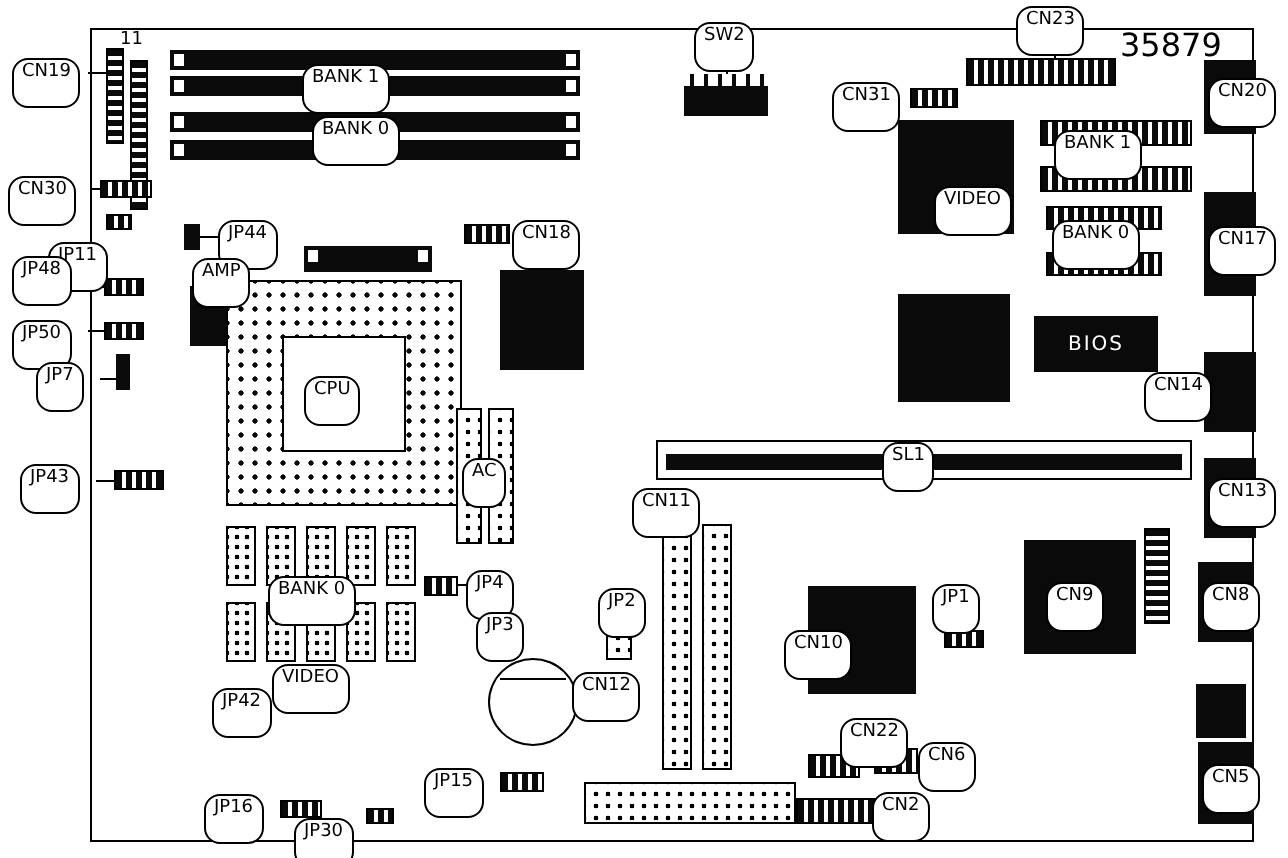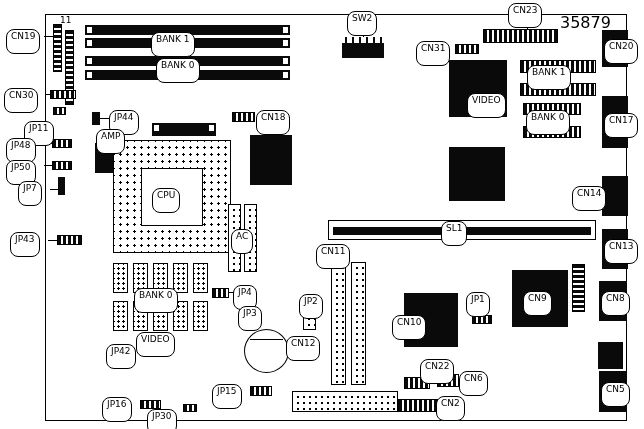--- a/index.html
+++ b/index.html
@@ -70,21 +70,21 @@
   <div class="lead" style="left:44px;top:36px;width:9px;height:1px"></div>
 
   <div class="sh" style="left:50px;top:90px;width:26px;height:9px"></div>
   <div class="pill" style="left:4px;top:88px">CN30</div>
   <div class="lead" style="left:46px;top:94px;width:5px;height:1px"></div>
 
   <div class="sh" style="left:53px;top:107px;width:13px;height:8px"></div>
   <div class="pill" style="left:24px;top:121px">JP11</div>
 
   <div class="sh" style="left:52px;top:139px;width:20px;height:9px"></div>
-  <div class="pill" style="left:6px;top:138px">JP48</div>
+  <div class="pill" style="left:6px;top:128px">JP48</div>
   <div class="lead" style="left:44px;top:143px;width:8px;height:1px"></div>
 
   <div class="sh" style="left:52px;top:161px;width:20px;height:9px"></div>
   <div class="pill" style="left:6px;top:160px">JP50</div>
   <div class="lead" style="left:44px;top:165px;width:8px;height:1px"></div>
 
   <div class="chip" style="left:58px;top:177px;width:7px;height:18px"></div>
   <div class="pill" style="left:18px;top:181px">JP7</div>
   <div class="lead" style="left:50px;top:189px;width:8px;height:1px"></div>
 
@@ -205,20 +205,21 @@
   <div class="sh" style="left:520px;top:60px;width:76px;height:13px"></div>
   <div class="sh" style="left:520px;top:83px;width:76px;height:13px"></div>
   <div class="pill" style="left:527px;top:65px">BANK 1</div>
 
   <div class="sh" style="left:523px;top:103px;width:58px;height:12px"></div>
   <div class="sh" style="left:523px;top:126px;width:58px;height:12px"></div>
   <div class="pill" style="left:526px;top:110px">BANK 0</div>
 
   <div class="chip" style="left:449px;top:147px;width:56px;height:54px"></div>
 
+  <div class="chip chiptxt" style="left:517px;top:158px;width:62px;height:28px">BIOS</div>
 
   <div class="chip" style="left:602px;top:30px;width:26px;height:37px"></div>
   <div class="pill" style="left:604px;top:39px">CN20</div>
 
   <div class="chip" style="left:602px;top:96px;width:26px;height:52px"></div>
   <div class="pill" style="left:604px;top:113px">CN17</div>
 
   <div class="chip" style="left:602px;top:176px;width:26px;height:40px"></div>
   <div class="pill" style="left:572px;top:186px">CN14</div>
 

